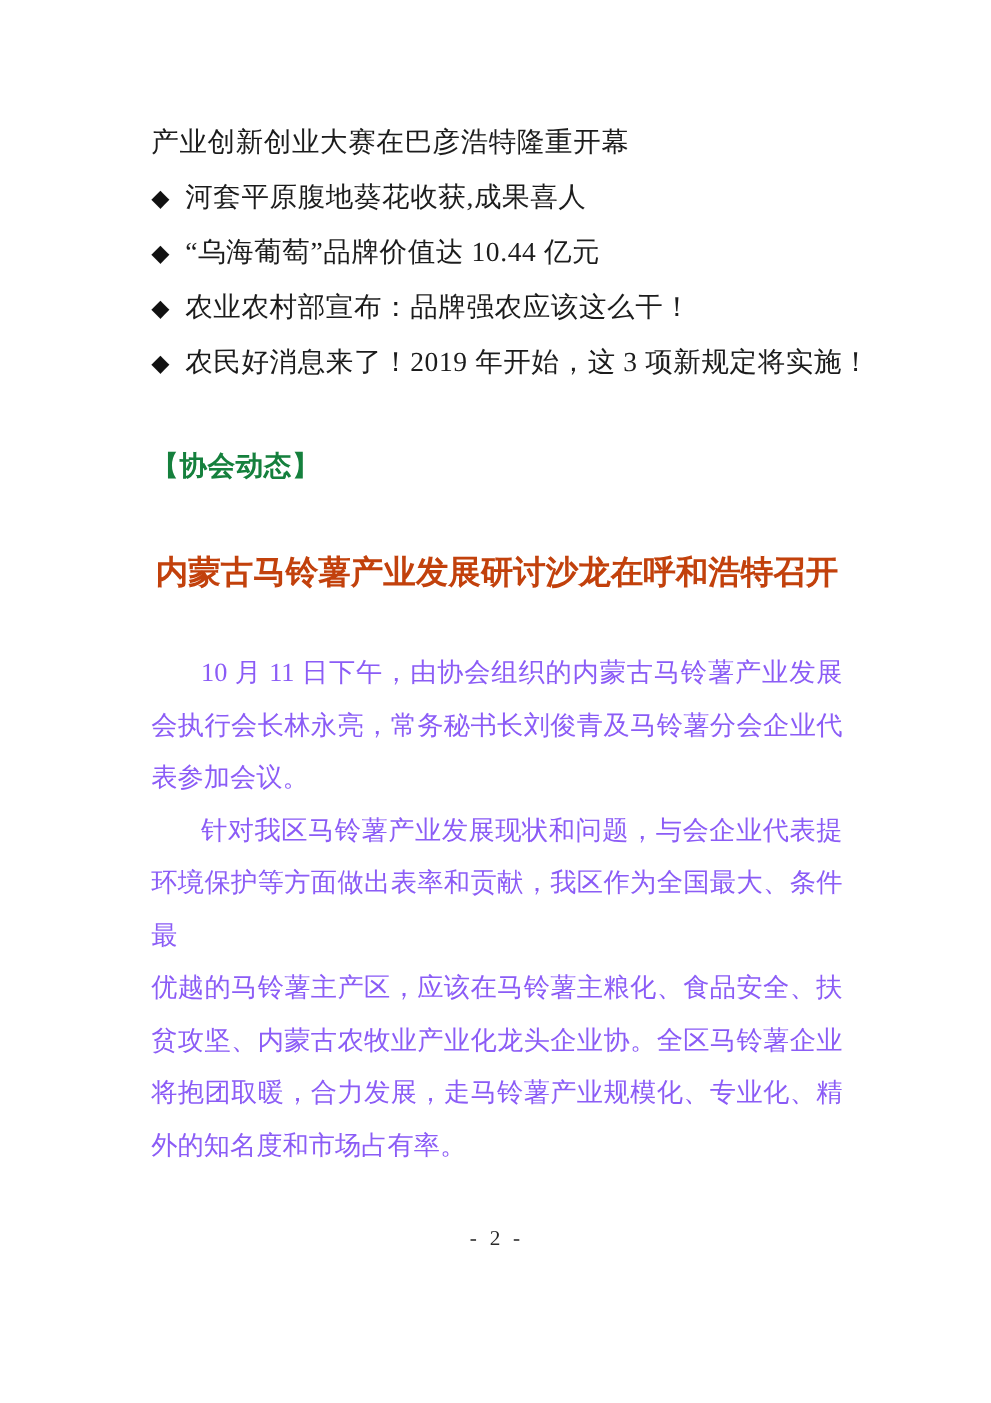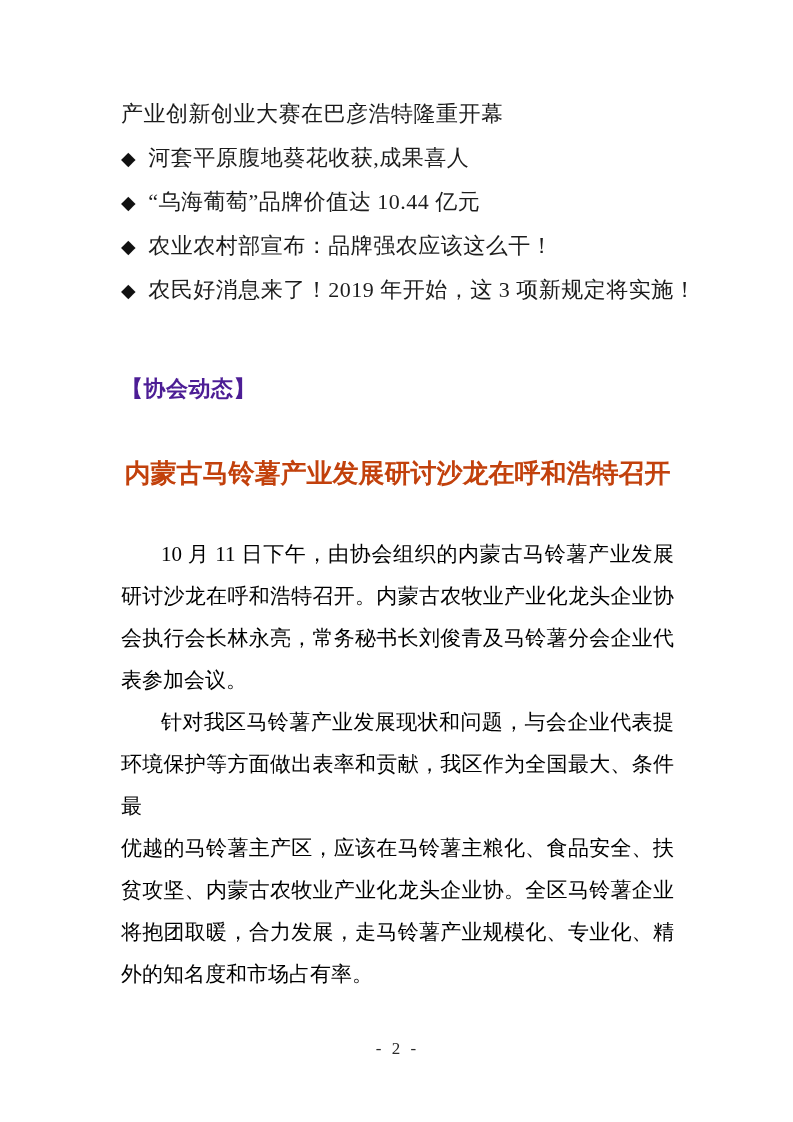--- a/index.html
+++ b/index.html
@@ -34,47 +34,47 @@
   .news-list .bullet {
     display: inline-block;
     font-size: 19px;
     margin-right: 12px;
     vertical-align: baseline;
     color: #111111;
   }
 
   
   .section-header {
-    margin-top: 64px;
+    margin-top: 48px;
     font-family: "Liberation Sans", "DejaVu Sans", sans-serif;
     font-weight: bold;
     font-size: 22px;
     line-height: 26px;
     letter-spacing: 0.5px;
-    color: #4c1d95;
+    color: #15803d;
   }
 
   
   .article-title {
     margin: 55px 0 0 0;
     font-size: 26px;
     line-height: 34px;
     font-weight: bold;
     text-align: center;
     letter-spacing: 0px;
     color: #c2410c;
     font-family: "Liberation Serif", "DejaVu Serif", serif;
   }
 
   
   .article-body {
     margin-top: 42px;
     font-size: 21px;
     line-height: 42px;
-    color: #000000;
+    color: #8b5cf6;
   }
   .article-body .pline {
     min-height: 42px;
   }
   .article-body .just {
     text-align: justify;
     text-align-last: justify;
     text-justify: inter-character;
   }
   .article-body .indent {
@@ -116,21 +116,20 @@
         <span class="bullet">◆</span><span>农民好消息来了！2019 年开始，这 3 项新规定将实施！</span>
       </div>
     </div>
 
     <div class="section-header">【协会动态】</div>
 
     <h1 class="article-title">内蒙古马铃薯产业发展研讨沙龙在呼和浩特召开</h1>
 
     <div class="article-body">
       <div class="pline just indent">10 月 11 日下午，由协会组织的内蒙古马铃薯产业发展</div>
-      <div class="pline just">研讨沙龙在呼和浩特召开。内蒙古农牧业产业化龙头企业协</div>
       <div class="pline just">会执行会长林永亮，常务秘书长刘俊青及马铃薯分会企业代</div>
       <div class="pline">表参加会议。</div>
 
       <div class="pline just indent">针对我区马铃薯产业发展现状和问题，与会企业代表提</div>
       <div class="pline just">环境保护等方面做出表率和贡献，我区作为全国最大、条件最</div>
       <div class="pline just">优越的马铃薯主产区，应该在马铃薯主粮化、食品安全、扶</div>
       <div class="pline just">贫攻坚、内蒙古农牧业产业化龙头企业协。全区马铃薯企业</div>
       <div class="pline just">将抱团取暖，合力发展，走马铃薯产业规模化、专业化、精</div>
       <div class="pline">外的知名度和市场占有率。</div>
     </div>

